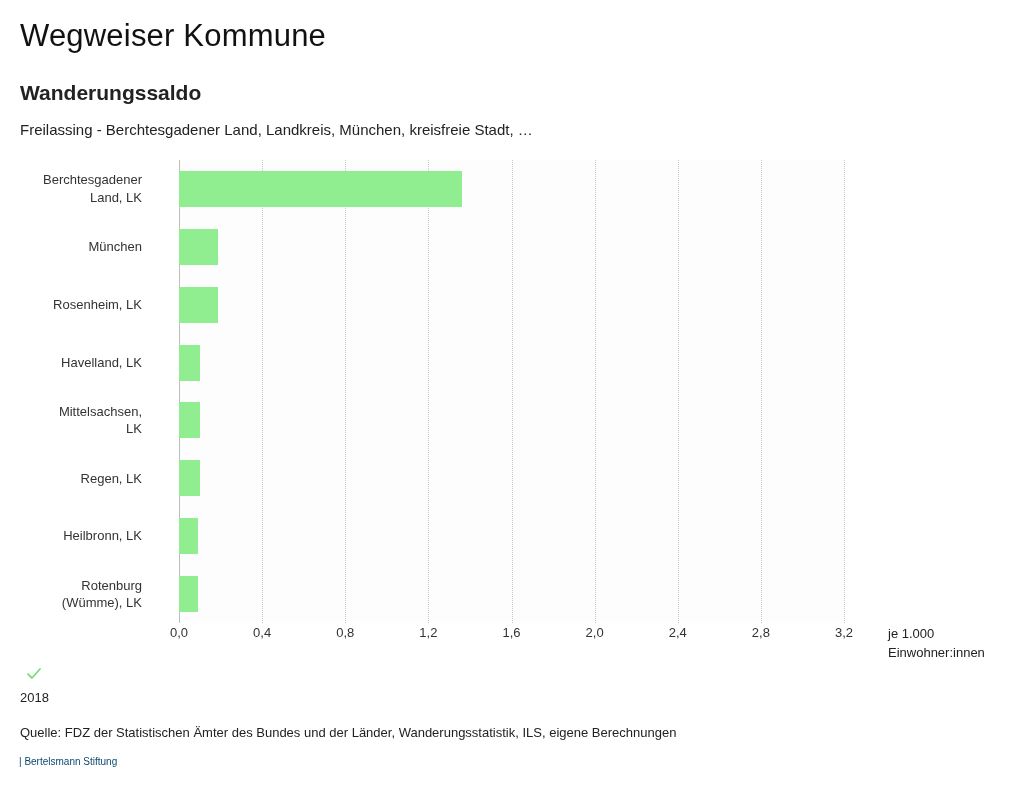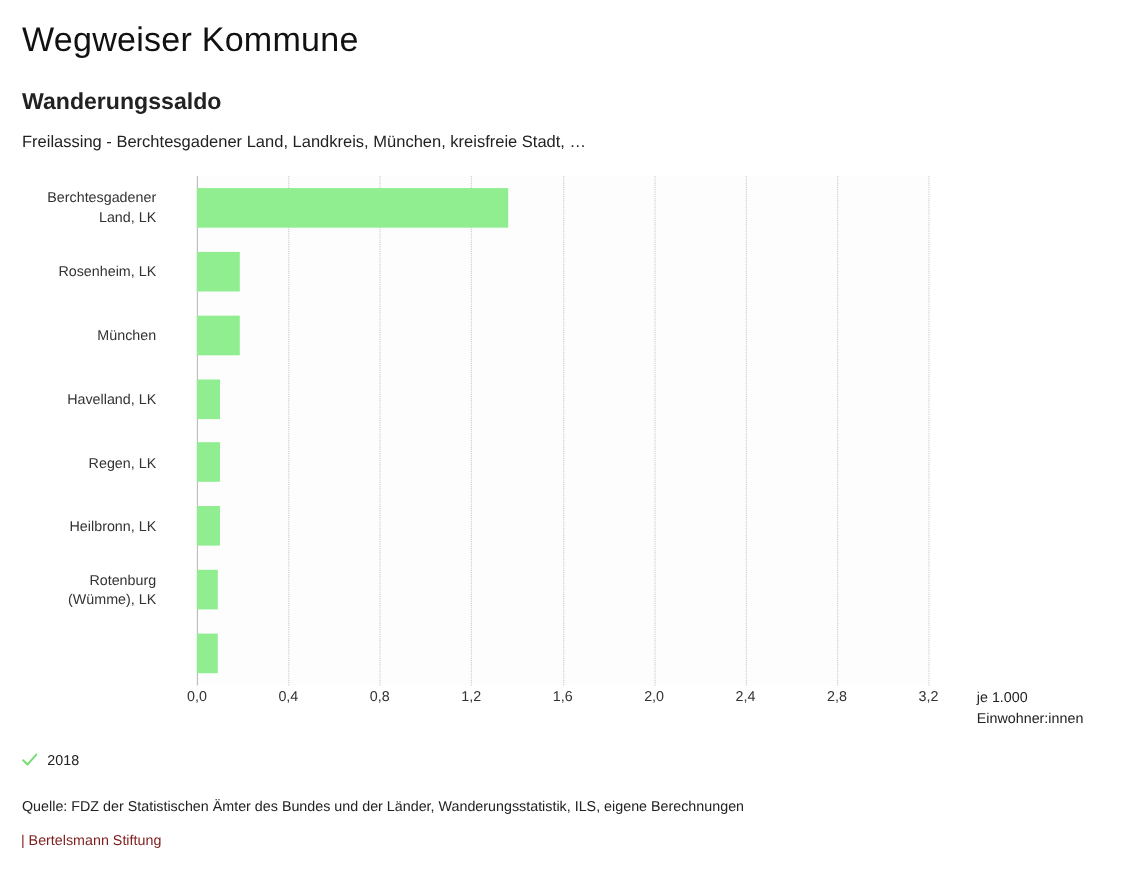--- a/index.html
+++ b/index.html
@@ -144,24 +144,25 @@
     width: 130px;
     font-size: 13px;
     color: #222;
     line-height: 1.45;
   }
 
   
   .legend {
     position: absolute;
     left: 20px;
-    top: 683px;
+    top: 667px;
     display: flex;
     align-items: center;
     gap: 9px;
+    flex-direction: column;
   }
   .legend-check {
     width: 14px;
     height: 14px;
     position: relative;
   }
   .legend-check svg { display: block; }
   .legend-label {
     font-size: 13px;
     color: #222;
@@ -172,22 +173,22 @@
     position: absolute;
     left: 20px;
     top: 725px;
     font-size: 13px;
     color: #222;
   }
   .org {
     position: absolute;
     left: 19px;
     top: 756px;
-    font-size: 13px;
-    color: #7f1d1d;
+    font-size: 10px;
+    color: #0c4a6e;
   }
 </style>
 </head>
 <body>
 
 <div id="page">
 
   <div class="title">Wegweiser Kommune</div>
   <div class="subtitle">Wanderungssaldo</div>
   <div class="caption">Freilassing - Berchtesgadener Land, Landkreis, München, kreisfreie Stadt, …</div>
@@ -196,31 +197,37 @@
 
     <div class="cats">
         <div class="cat">
           <div>
             <div>Berchtesgadener</div>
             <div>Land, LK</div>
           </div>
         </div>
         <div class="cat">
           <div>
+            <div>München</div>
+          </div>
+        </div>
+        <div class="cat">
+          <div>
             <div>Rosenheim, LK</div>
           </div>
         </div>
         <div class="cat">
           <div>
-            <div>München</div>
-          </div>
-        </div>
-        <div class="cat">
-          <div>
             <div>Havelland, LK</div>
+          </div>
+        </div>
+        <div class="cat">
+          <div>
+            <div>Mittelsachsen,</div>
+            <div>LK</div>
           </div>
         </div>
         <div class="cat">
           <div>
             <div>Regen, LK</div>
           </div>
         </div>
         <div class="cat">
           <div>
             <div>Heilbronn, LK</div>

